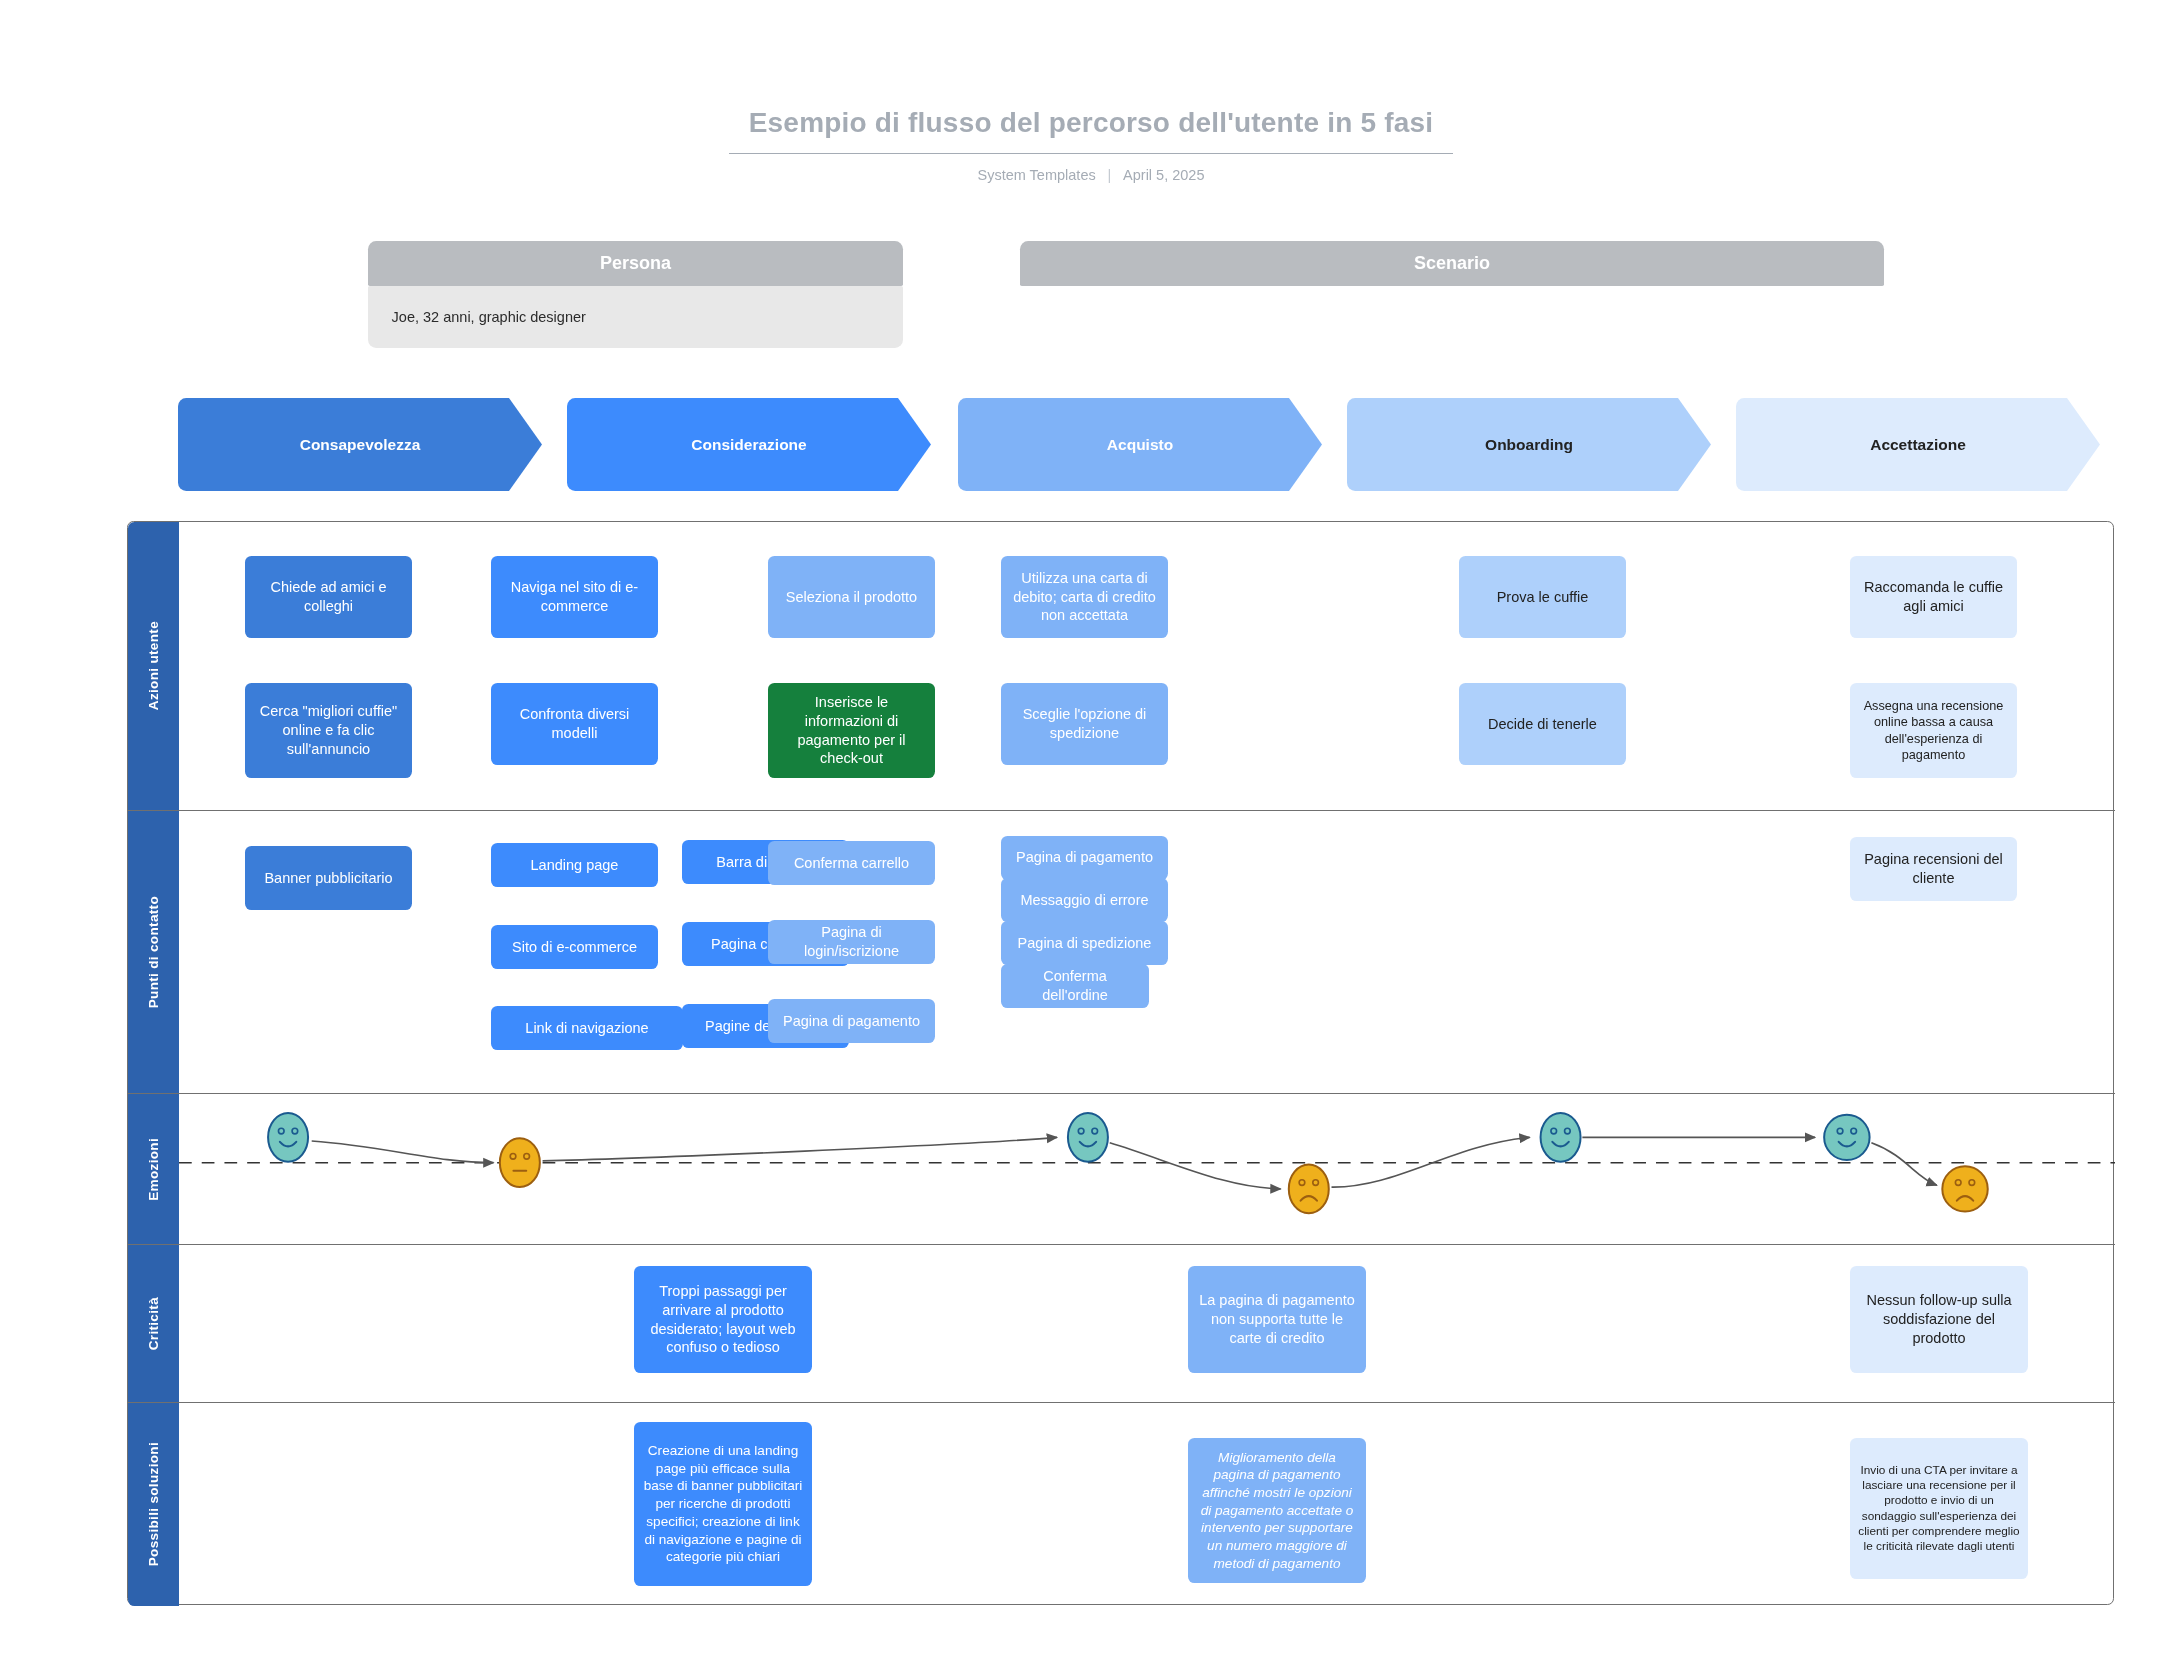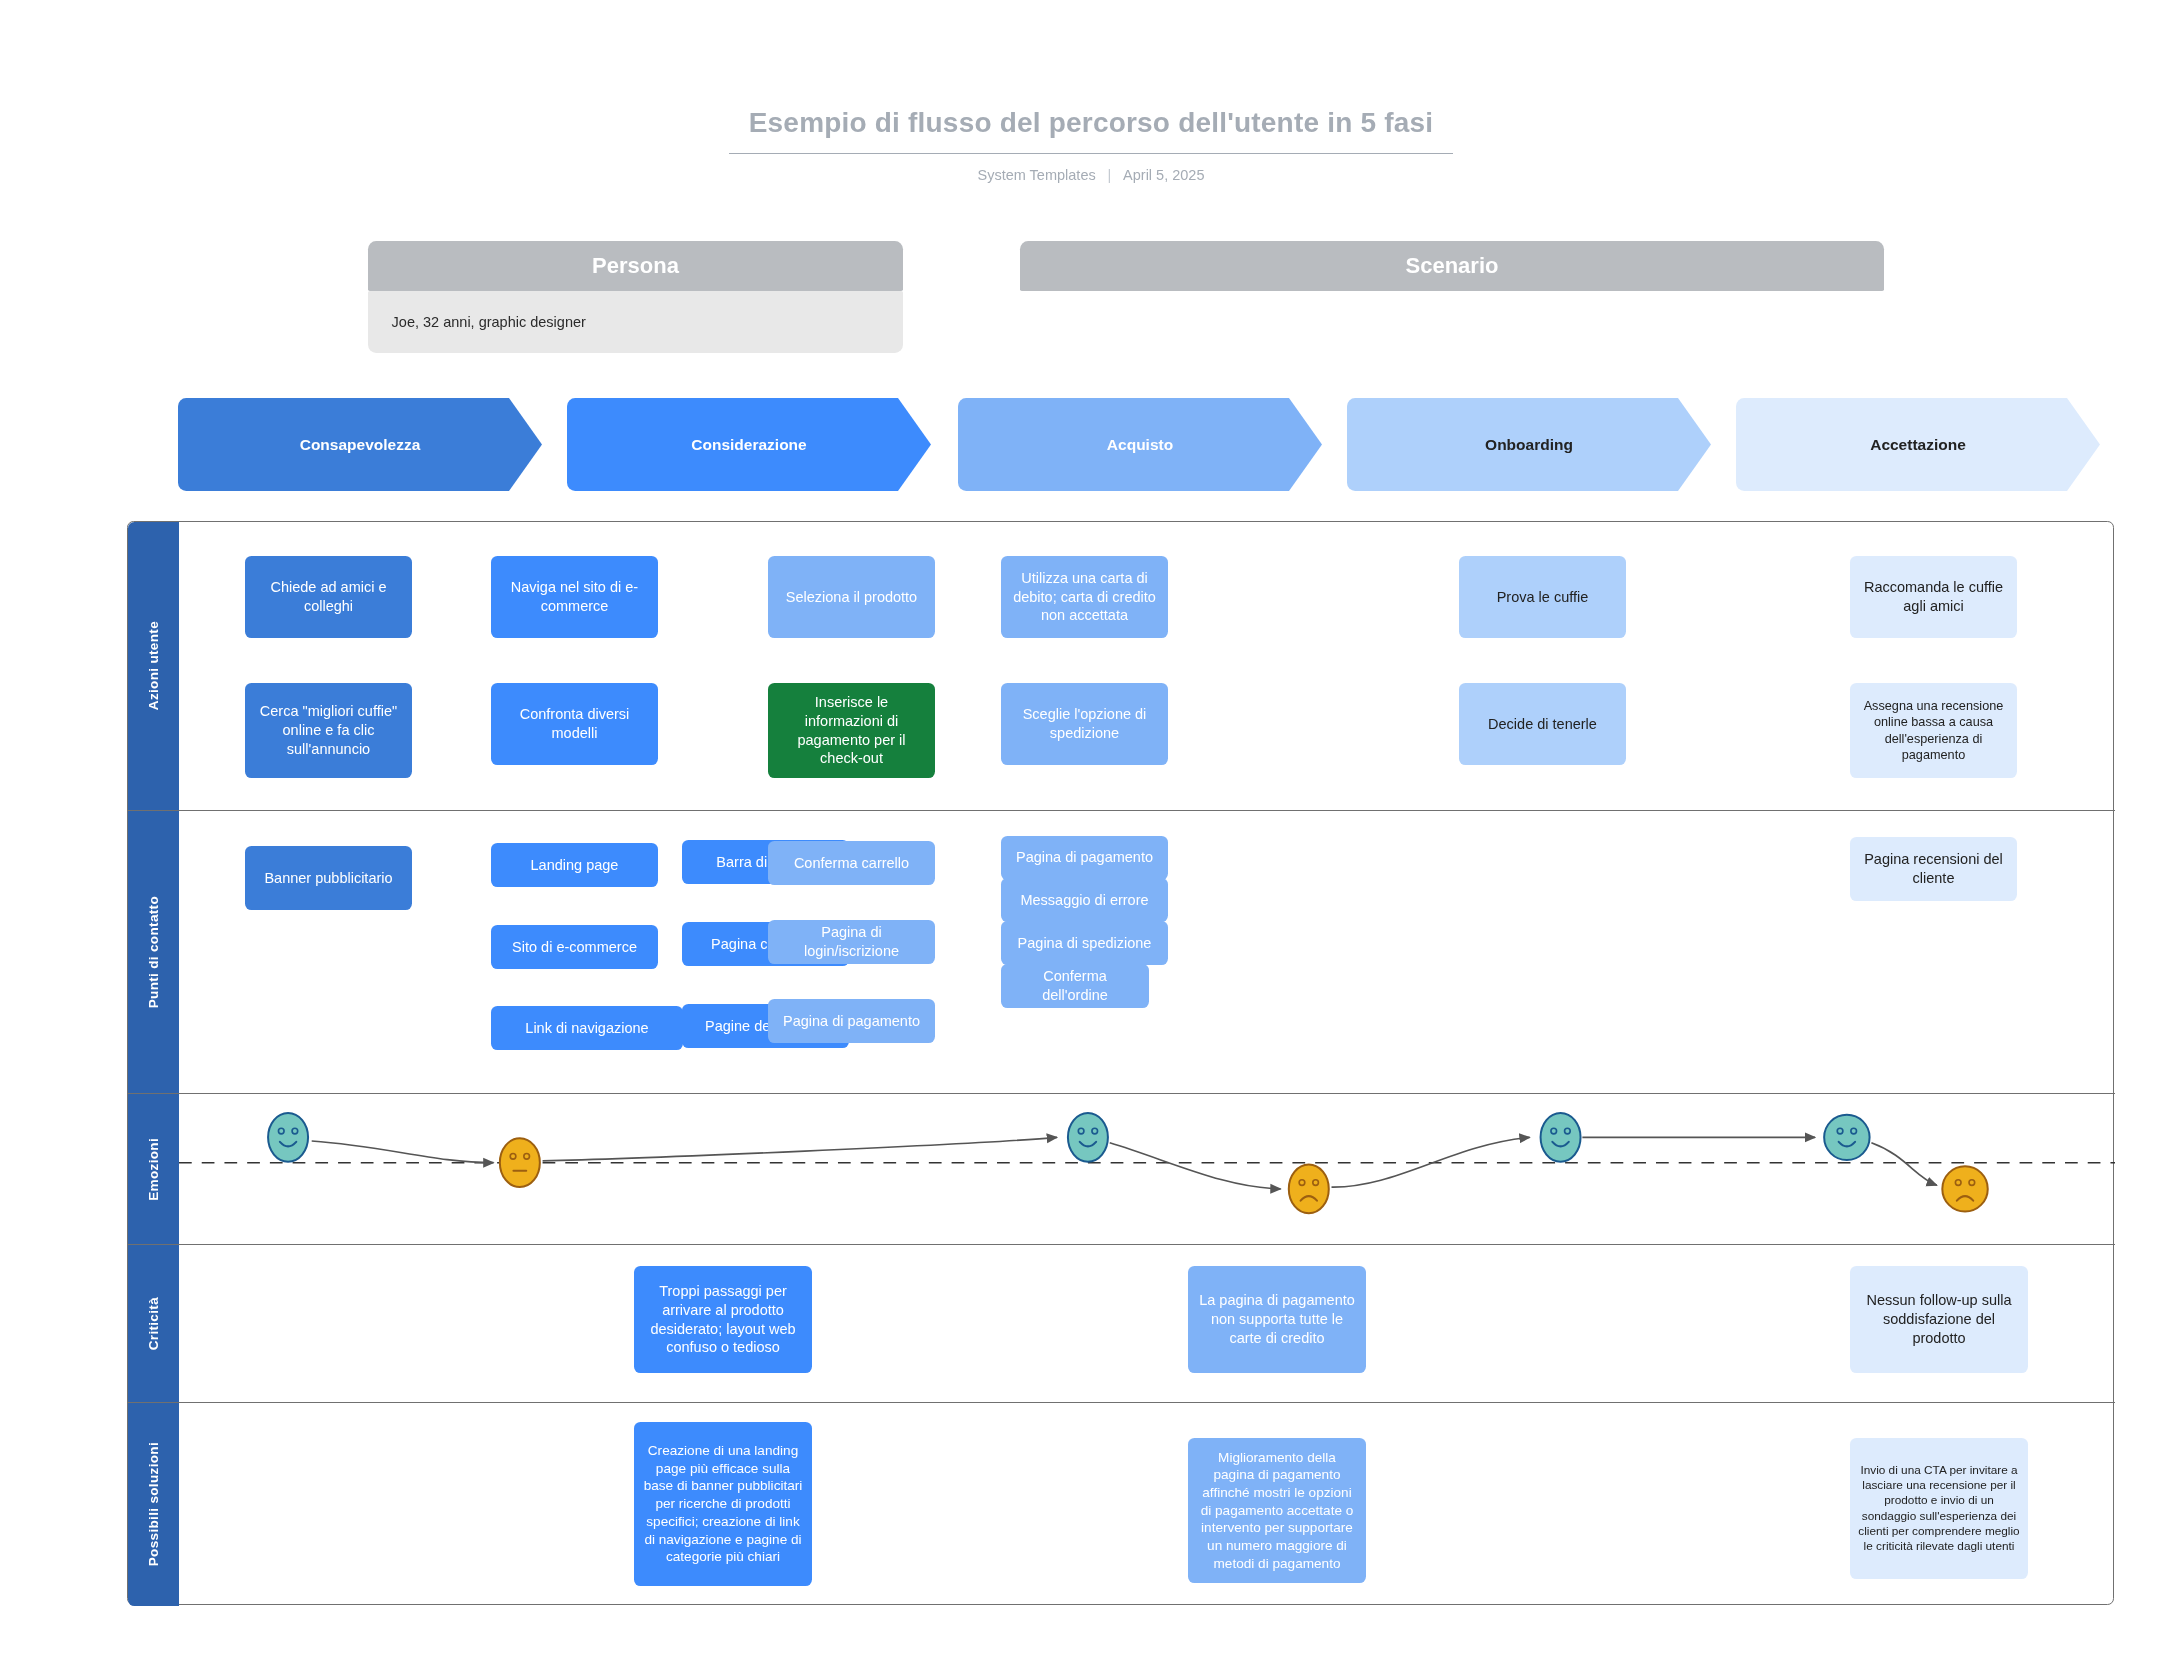--- a/index.html
+++ b/index.html
@@ -23,21 +23,21 @@
   }
   #subtitle-row {
     margin-top: 12.7px; font-size: 14.5px; color: #a5acb5;
     display: flex; justify-content: center; align-items: center; gap: 11.8px;
   }
   #subtitle-sep { color: #c4cad1; }
 
   
   .info-card { position: absolute; }
   .info-head {
-    background: #b9bcc0; color: #ffffff; font-weight: bold; font-size: 22px;
+    background: #b9bcc0; color: #ffffff; font-weight: bold; font-size: 18px;
     text-align: center; padding: 11.8px 0 12.7px; border-radius: 8.2px 8.2px 1.8px 1.8px;
   }
   .info-body {
     background: #e8e8e8; color: #2b2b2b; font-size: 14.5px;
     border-radius: 1.8px 1.8px 8.2px 8.2px; padding: 16.4px 23.6px;
     display: flex; align-items: center; min-height: 60px;
   }
   #persona-card { left: 368px; top: 241px; width: 535px; }
   #persona-body { justify-content: flex-start; height: 62px; }
   #scenario-card { left: 1020px; top: 241px; width: 864px; }
@@ -309,21 +309,21 @@
       </div>
     </div>
     <div class="row last" style="top: 881px; height: 203px;">
       <div class="row-label r-bot" style="background: rgb(45, 98, 173);">
         <span>Possibili soluzioni</span>
       </div>
       <div class="row-body">
         <div class="card clip" style="left: 455px; top: 19px; width: 178px; height: 164px; background: rgb(61, 139, 253); color: rgb(255, 255, 255); font-size: 13.6px;">
           <div class="card-inner">Creazione di una landing page più efficace sulla base di banner pubblicitari per ricerche di prodotti specifici; creazione di link di navigazione e pagine di categorie più chiari</div>
         </div>
-        <div class="card clip" style="left: 1009px; top: 35px; width: 178px; height: 145px; background: rgb(127, 178, 247); color: rgb(255, 255, 255); font-size: 13.6px;">
+        <div class="card clip" style="left: 1009px; top: 35px; width: 178px; height: 145px; background: rgb(127, 178, 247); color: rgb(255, 255, 255); font-size: 13.6px; font-style: italic;">
           <div class="card-inner">Miglioramento della pagina di pagamento affinché mostri le opzioni di pagamento accettate o intervento per supportare un numero maggiore di metodi di pagamento</div>
         </div>
         <div class="card clip" style="left: 1671px; top: 35px; width: 178px; height: 141px; background: rgb(221, 235, 253); color: rgb(34, 34, 34); font-size: 11.8px;">
           <div class="card-inner">Invio di una CTA per invitare a lasciare una recensione per il prodotto e invio di un sondaggio sull'esperienza dei clienti per comprendere meglio le criticità rilevate dagli utenti</div>
         </div>
       </div>
     </div>
   </div>
 
 

